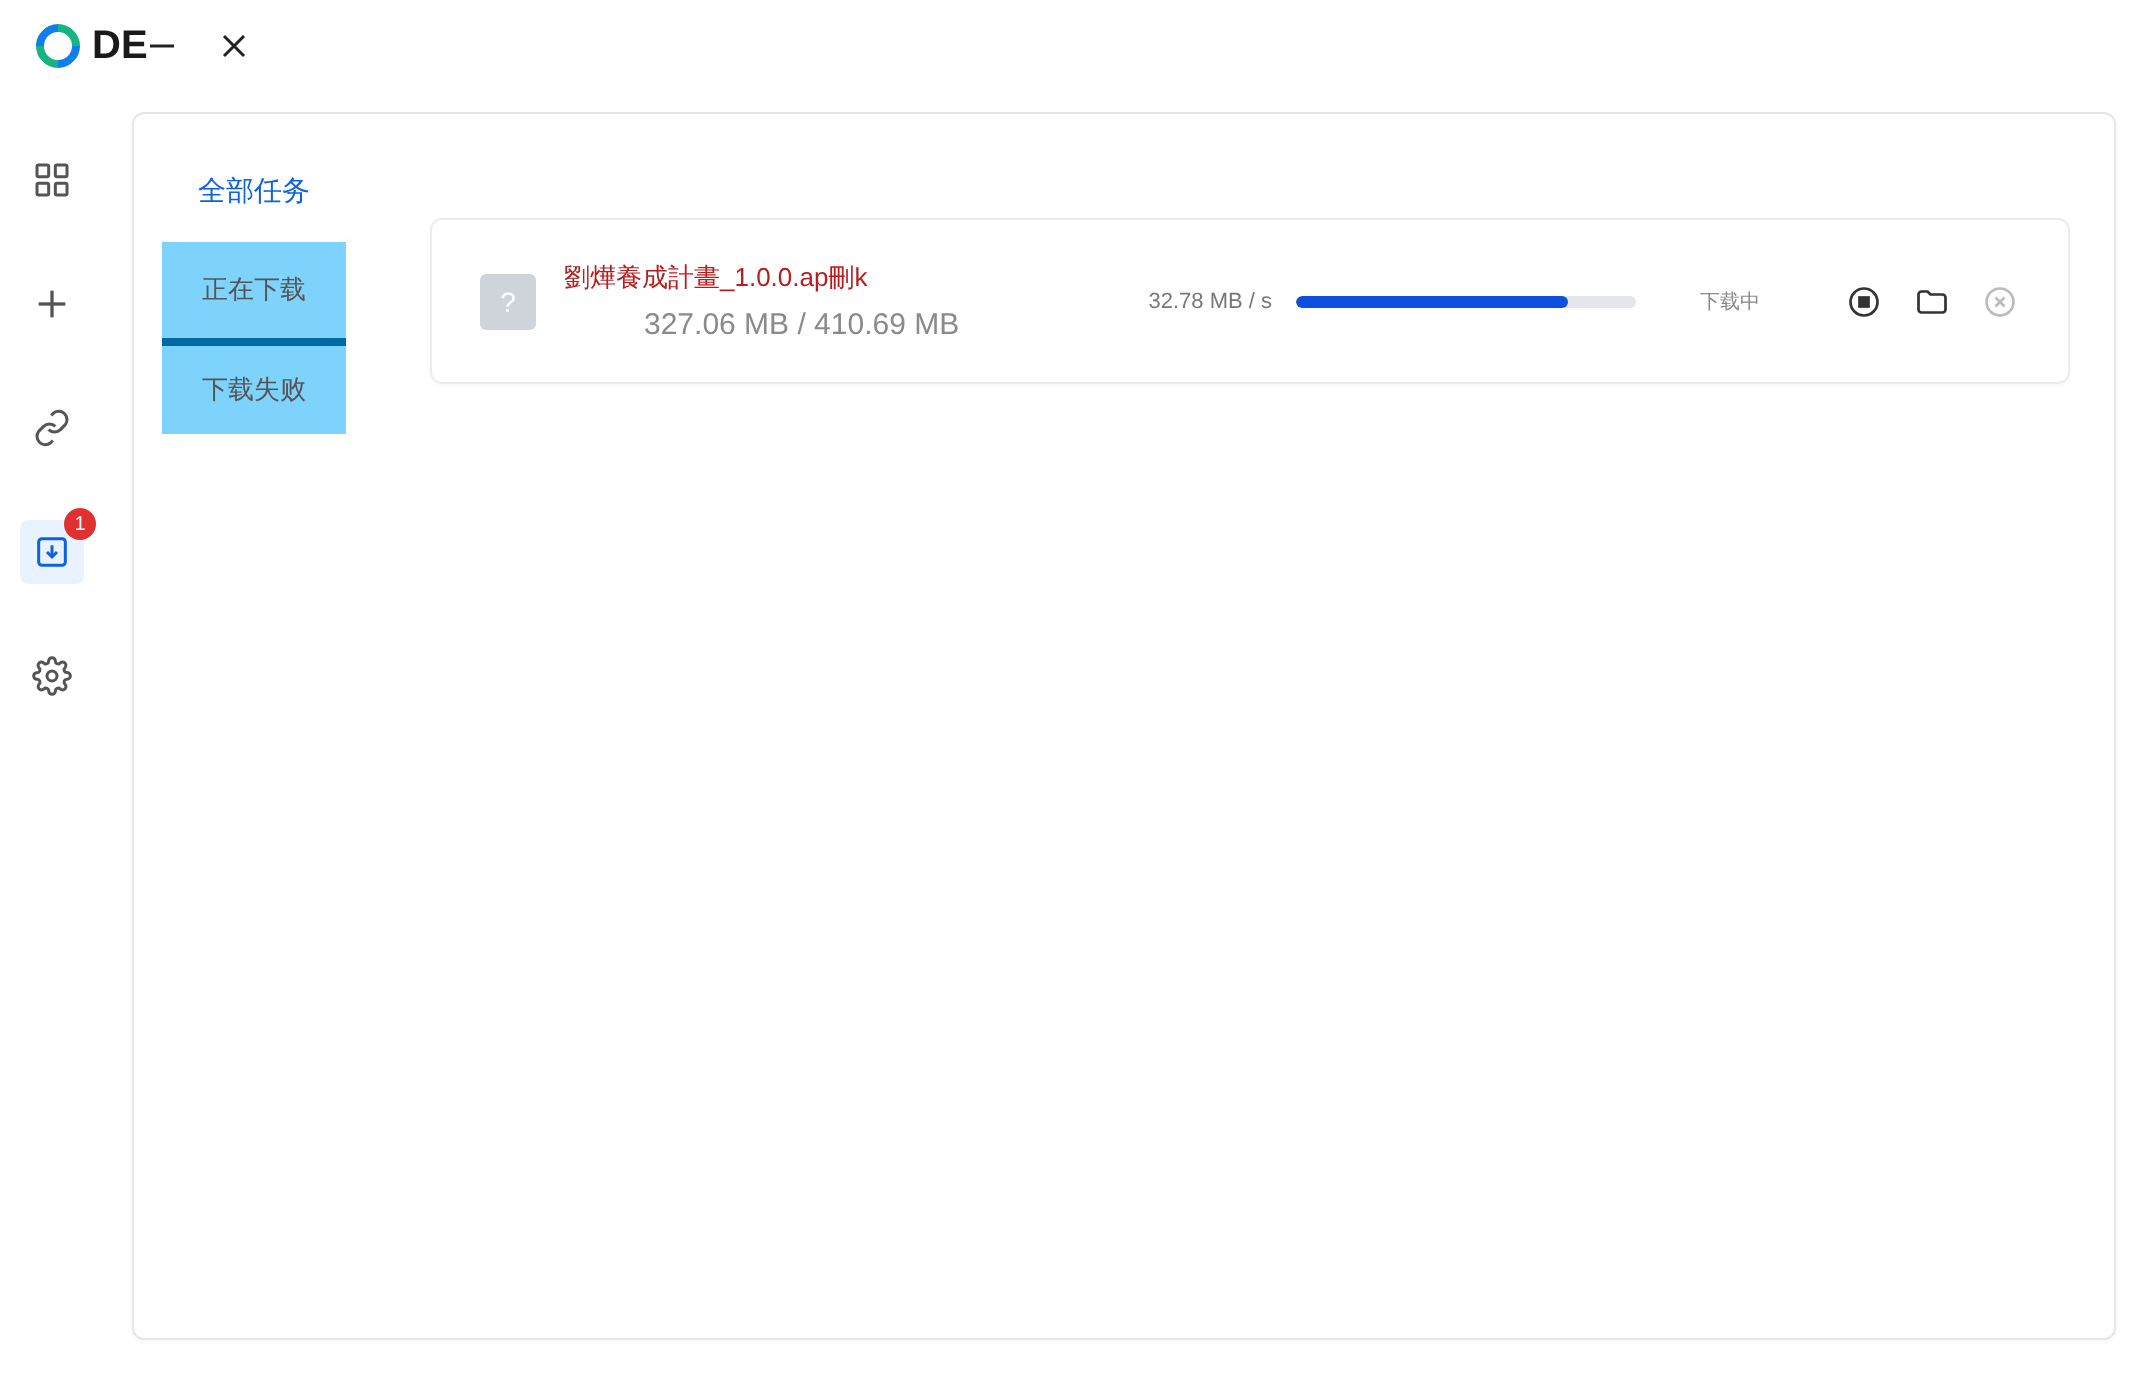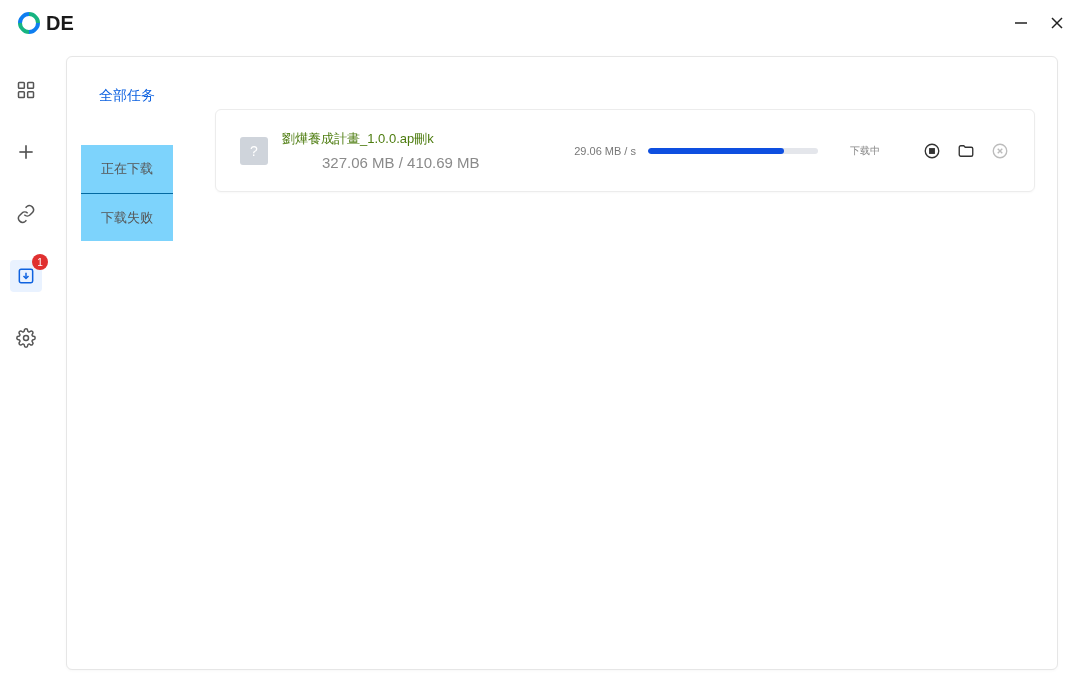--- a/index.html
+++ b/index.html
@@ -1,20 +1,20 @@
 <!DOCTYPE html>
 <html><head>
   <meta charset="utf-8">
   <style>
     * { margin: 0; padding: 0; box-sizing: border-box; }
     body { font-family: "Microsoft YaHei", "PingFang SC", Arial, sans-serif; font-size: 13px; color: #333; background: #fff; width: 1076px; height: 692px; overflow: hidden; }
     .app { display: flex; flex-direction: column; width: 100%; height: 100%; }
 
     
-    .titlebar { height: 46px; display: flex; align-items: center; justify-content: space-between; padding: 0 12px 0 18px; }
+    .titlebar { height: 46px; display: flex; align-items: center; justify-content: flex-start; padding: 0 12px 0 18px; }
     .brand { display: flex; align-items: center; gap: 4px; }
     .brand-ring { width: 22px; height: 22px; border-radius: 50%; border: 4px solid; border-color: #16b481 #0e7ef0 #16b481 #0e7ef0; transform: rotate(45deg); }
     .brand-text { font-size: 20px; font-weight: 700; color: #1a1a1a; letter-spacing: 0px; margin-left: 2px;}
     .win-controls { display: flex; gap: 22px; align-items: center; }
     .win-btn { width: 14px; height: 14px; display: inline-flex; align-items: center; justify-content: center; cursor: pointer; color: #222; }
     .win-btn svg { width: 14px; height: 14px; }
 
     
     .body { flex: 1; display: flex; overflow: hidden; }
 
@@ -25,32 +25,32 @@
     .rail-item.active::after { content:""; position:absolute; left:-10px; top:6px; width:3px; height:20px; background:#0e62e0; border-radius:2px; display:none;}
     .rail-item svg { width: 20px; height: 20px; }
     .rail-badge { position: absolute; top: -6px; right: -6px; min-width: 16px; height: 16px; background: #e03030; color: #fff; font-size: 10px; border-radius: 8px; display: flex; align-items: center; justify-content: center; padding: 0 4px; }
 
     
     .main { flex: 1; padding: 10px 18px 22px 14px; display: flex; }
     .panel { flex: 1; background: #fff; border: 1px solid #e6e6e6; border-radius: 6px; box-shadow: 0 1px 3px rgba(0,0,0,0.03); display: flex; }
 
     
     .cats { width: 120px; padding-top: 30px; display: flex; flex-direction: column; align-items: center; }
-    .cat-header { color: #0e62e0; font-size: 14px; margin-bottom: 40px; }
+    .cat-header { color: #0e62e0; font-size: 14px; margin-bottom: 16px; }
     .cat-btn { width: 92px; height: 48px; border: none; background: #7dd3fc; color: #555; font-size: 13px; display: flex; align-items: center; justify-content: center; cursor: pointer; font-family: inherit; }
-    .cat-btn + .cat-btn { border-top: 1px solid #0369a1; }
+    .cat-btn + .cat-btn { border-top: 4px solid #0369a1; }
 
     
     .tasks { flex: 1; padding: 52px 22px 22px 28px; overflow-y: auto; }
     .tasks::-webkit-scrollbar { width: 10px; }
     .tasks::-webkit-scrollbar-thumb { background: #dcdcdc; border-radius: 5px; }
     .task { border: 1px solid #ececec; border-radius: 6px; box-shadow: 0 1px 2px rgba(0,0,0,0.03); padding: 20px 24px; display: flex; align-items: center; gap: 14px; }
     .file-icon { width: 28px; height: 28px; flex: 0 0 28px; background: #cfd4db; border-radius: 3px; display: flex; align-items: center; justify-content: center; color: #fff; font-size: 14px; }
     .task-info { display: flex; flex-direction: column; gap: 6px; min-width: 260px; }
-    .task-name { font-size: 13px; color: #4d7c0f; }
+    .task-name { font-size: 13px; color: #b91c1c; }
     .task-sub { font-size: 15px; color: #8a8a8a; margin-left: 40px; }
     .task-mid { flex: 1; display: flex; align-items: center; gap: 12px; justify-content: flex-end; }
     .speed { font-size: 11px; color: #777; white-space: nowrap; }
     .progress { width: 170px; height: 6px; background: #e4e6eb; border-radius: 3px; overflow: hidden; }
     .progress-bar { height: 100%; background: #0e4fe0; border-radius: 3px; width: 80%; }
     .status { font-size: 10px; color: #888; white-space: nowrap; margin-left: 20px; }
     .task-actions { display: flex; gap: 14px; align-items: center; margin-left: 28px; }
     .task-actions .act { width: 20px; height: 20px; display: inline-flex; align-items: center; justify-content: center; cursor: pointer; color: #333; }
     .task-actions .act.muted { color: #bcbcbc; }
     .task-actions svg { width: 18px; height: 18px; }
@@ -138,21 +138,21 @@
         <div class="tasks">
           <div class="task">
             <div class="file-icon">
               <span>?</span>
             </div>
             <div class="task-info">
               <div class="task-name">劉燁養成計畫_1.0.0.ap刪k</div>
               <div class="task-sub">327.06 MB / 410.69 MB</div>
             </div>
             <div class="task-mid">
-              <span class="speed">29.06 MB / s</span>
+              <span class="speed">32.78 MB / s</span>
               <div class="progress">
                 <div class="progress-bar" id="pbar" style="width: 80%;"></div>
               </div>
               <span class="status">下载中</span>
             </div>
             <div class="task-actions">
               <span class="act">
                 <svg viewBox="0 0 24 24" fill="none" stroke="currentColor" stroke-width="1.8">
                   <circle cx="12" cy="12" r="9"></circle>
                     <rect x="9" y="9" width="6" height="6" fill="currentColor"></rect>

